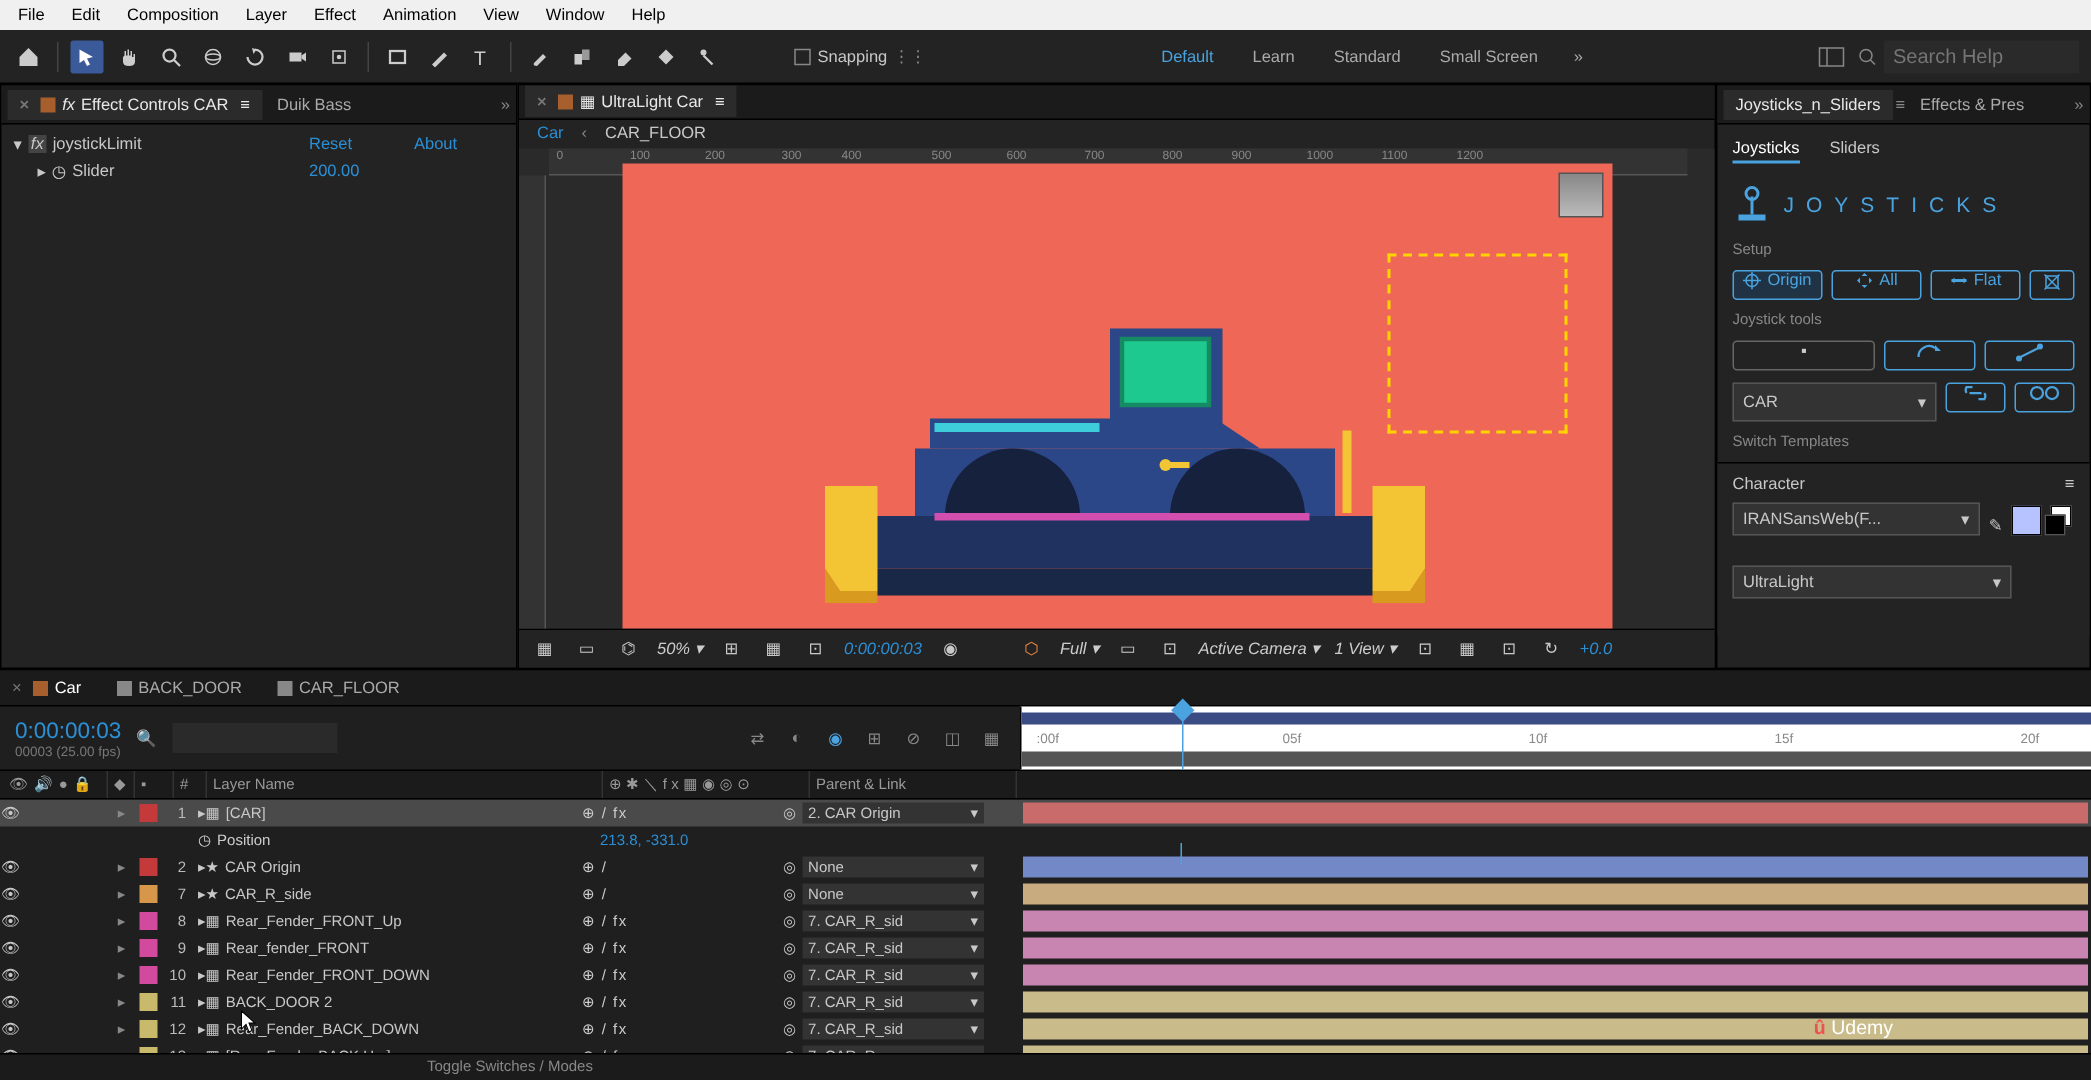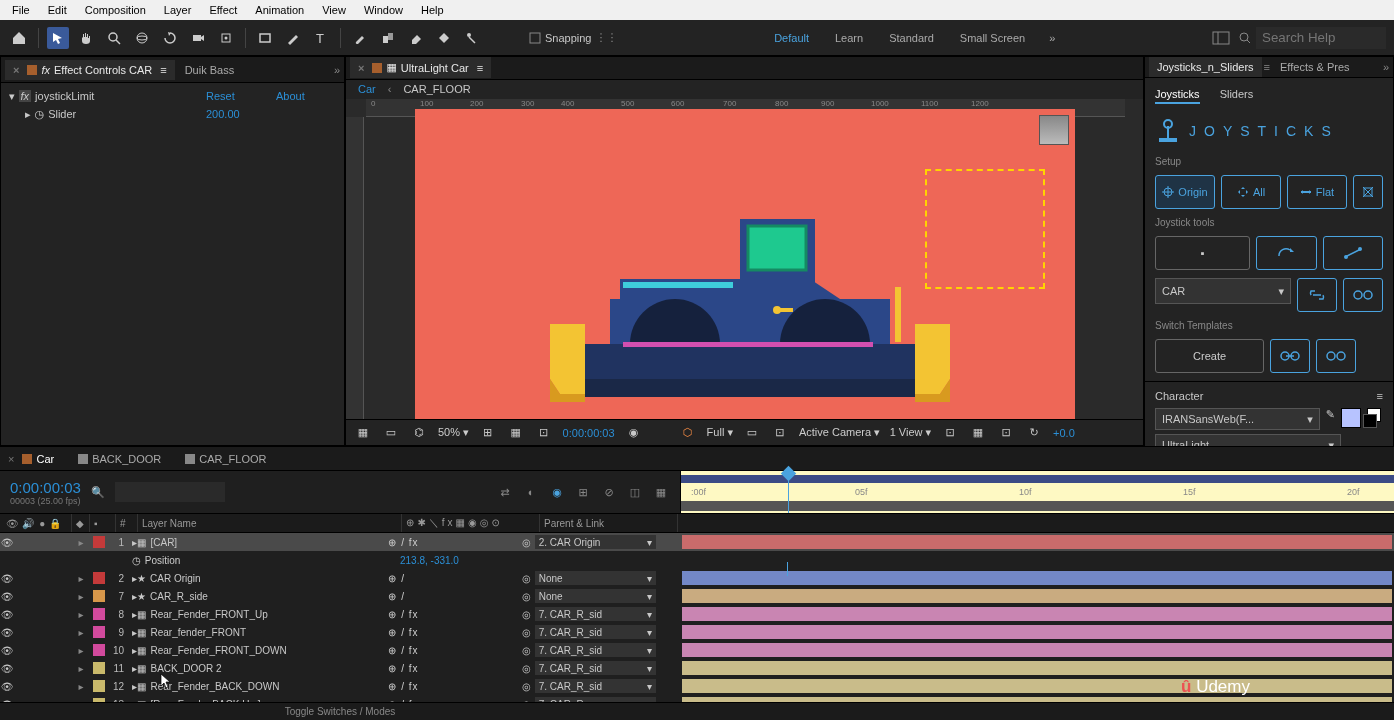--- a/index.html
+++ b/index.html
@@ -38,52 +38,52 @@
 .breadcrumb .cur { color:#2b8fd6;}
 .viewer { flex:1; position:relative; background:#2a2a2a; display:flex; align-items:center; justify-content:center;}
 .ruler-h { position:absolute; top:0; left:20px; right:18px; height:18px; background:#333; border-bottom:1px solid #555; font-size:8px; color:#888; overflow:hidden;}
 .ruler-v { position:absolute; top:18px; left:0; bottom:0; width:18px; background:#333; border-right:1px solid #555;}
 .canvas { width:660px; height:310px; background:#ee6757; position:relative; margin-top:10px;}
 .dashed-box { position:absolute; right:30px; top:60px; width:120px; height:120px; border:2px dashed #ffd400;}
 .registration { position:absolute; right:6px; top:6px; width:30px; height:30px; background:linear-gradient(#888,#bbb); border:1px solid #555;}
 .car { position:absolute; left:135px; top:75px; width:400px; height:230px;}
 .viewer-ctrl { height:26px; background:#232323; border-top:1px solid #000; display:flex; align-items:center; padding:0 8px; gap:10px; font-size:11px;}
 .viewer-ctrl .ico { width:18px; text-align:center;}
-.viewer-ctrl .txt { color:#ccc;}
+.viewer-ctrl .txt { color:#ccc;font-style:italic;}
 
 .right .panel-body { padding:8px 10px; display:flex; flex-direction:column; gap:8px;}
 .right .subtabs { display:flex; gap:20px; padding:2px 0;}
 .right .subtabs span.active { color:#fff; border-bottom:2px solid #4aa3df; padding-bottom:2px;}
 .right .logo { color:#4aa3df; letter-spacing:8px; font-size:14px; display:flex; align-items:center; gap:8px; padding:4px 0;}
 .right .btnrow { display:flex; gap:6px;}
-.right .jbtn { flex:1; height:34px; border:1px solid #4aa3df; color:#4aa3df; background:transparent; display:flex; align-items:center; justify-content:center; gap:4px; border-radius:3px; font-size:11px;}
+.right .jbtn { flex:1; height:20px; border:1px solid #4aa3df; color:#4aa3df; background:transparent; display:flex; align-items:flex-start; justify-content:center; gap:4px; border-radius:3px; font-size:11px;}
 .right .jbtn svg { display:block;}
 .right .jselect { flex:1; height:26px; background:#333; border:1px solid #555; display:flex; align-items:center; padding:0 6px; justify-content:space-between;}
 .right .section-label { color:#888; font-size:10px;}
 .right .char { background:#232323; border-top:1px solid #000; padding:6px 10px;}
 .right .char .hdr { display:flex; justify-content:space-between; padding:2px 0 6px 0;}
-.right .char .row { display:flex; gap:6px; align-items:flex-start; margin-bottom:4px;}
+.right .char .row { display:flex; gap:6px; align-items:flex-end; margin-bottom:20px;}
 .right .char .sel { flex:1; background:#333; border:1px solid #555; height:22px; display:flex; align-items:center; padding:0 6px; justify-content:space-between;}
 .right .char .swatch { width:20px; height:20px; background:#b7c3ff; border:1px solid #000;}
 .right .char .swatch2 { width:14px; height:14px; background:#fff; border:1px solid #000;}
 .right .char .swatch3 { width:14px; height:14px; background:#000; border:1px solid #555; margin-left:-4px; margin-top:6px;}
 
 .timeline-wrap { position:absolute; left:0; right:0; top:446px; bottom:0; display:flex; flex-direction:column; background:#1f1f1f; border-top:1px solid #000;}
 .t-tabs { height:24px; display:flex; align-items:center; padding:0 8px; gap:24px; background:#1b1b1b; border-bottom:1px solid #000;}
 .t-tabs .ttab { display:flex; align-items:center; gap:4px; color:#aaa;}
 .t-tabs .ttab.active { color:#fff;}
 .t-header { height:42px; display:flex;}
 .t-header .left-h { width:680px; display:flex; align-items:center; padding:0 10px; gap:10px;}
 .t-header .timecode { color:#2b8fd6; font-size:15px;}
 .t-header .fps { color:#777; font-size:9px;}
 .t-header .search-t { background:#2a2a2a; border:none; color:#ccc; height:20px; padding:0 4px; width:110px;}
 .t-header .tl-icons { margin-left:auto; display:flex; gap:8px;}
 .t-header .tl-icons .i { width:18px; height:18px; color:#888; display:flex; align-items:center; justify-content:center;}
 .t-header .right-h { flex:1; position:relative; background:#232323;}
-.time-ruler { height:100%; position:relative; background:#fef9c3; border-left:1px solid #000;}
+.time-ruler { height:100%; position:relative; background:#ffffff; border-left:1px solid #000;}
 .time-ruler .bar { position:absolute; top:4px; left:0; right:0; height:8px; background:#3b4b84;}
 .time-ruler .ticks { position:absolute; top:16px; left:0; right:0; height:20px; color:#888; font-size:9px;}
 .time-ruler .tick { position:absolute; top:0;}
 .time-ruler .work { position:absolute; top:30px; left:0; right:0; height:10px; background:#555;}
 .playhead { position:absolute; top:0; bottom:0; width:1px; background:#4aa3df; left:107px;}
 .playhead .handle { position:absolute; top:-3px; left:-5px; width:11px; height:11px; background:#4aa3df; transform:rotate(45deg);}
 
 .t-cols { height:20px; display:flex; background:#1b1b1b; border-top:1px solid #000; border-bottom:1px solid #000; font-size:10px; color:#999;}
 .t-cols .c { display:flex; align-items:center; padding:0 4px; border-right:1px solid #333;}
 .t-cols .c1{width:72px;} .t-cols .c2{width:18px;} .t-cols .c3{width:26px;} .t-cols .c4{width:22px;} .t-cols .c5{width:264px;} .t-cols .c6{width:138px;} .t-cols .c7{width:138px;}
@@ -104,21 +104,21 @@
 .layer-row.sel { background:#4a4a4a;}
 .prop-row { height:18px; display:flex; align-items:center; font-size:10px;}
 .prop-row .left-l { width:680px; display:flex; align-items:center;}
 .prop-row .pad { width:132px;}
 .prop-row .pname { width:268px; color:#ccc; display:flex; align-items:center; gap:4px;}
 .prop-row .pval { width:140px; color:#2b8fd6;}
 .cursor-img { position:absolute; left:160px; top:140px; width:12px; height:16px; pointer-events:none;}
 .t-footer { height:18px; display:flex; align-items:center; background:#1b1b1b; border-top:1px solid #000; font-size:10px; color:#888;}
 .t-footer .leftf { width:680px; display:flex; justify-content:center;}
 .t-footer .rightf { flex:1; position:relative;}
-.udemy { position:absolute; right:144px; top:-35px; color:#fff; font-size:17px;}
+.udemy { position:absolute; right:132px; top:-35px; color:#fff; font-size:13px;}
 </style>
 </head>
 <body>
 
 <div class="menubar">
   <span>File</span>
   <span>Edit</span>
   <span>Composition</span>
   <span>Layer</span>
   <span>Effect</span>
@@ -453,36 +453,20 @@
             </svg>
           </button>
         <button class="jbtn" style="flex:0 0 40px">
             <svg width="22" height="12">
               <circle cx="6" cy="6" r="4" stroke="#4aa3df" fill="none" stroke-width="1.5"></circle>
               <circle cx="16" cy="6" r="4" stroke="#4aa3df" fill="none" stroke-width="1.5"></circle>
             </svg>
           </button>
       </div>
       <div class="section-label">Switch Templates</div>
-      <div class="btnrow">
-        <button class="jbtn" style="border-color:#666;color:#ccc;flex:0.8">Create</button>
-        <button class="jbtn" style="flex:0 0 40px">
-            <svg width="22" height="12">
-              <path d="M7 6 L15 6" stroke="#4aa3df" stroke-width="1.5"></path>
-              <ellipse cx="6" cy="6" rx="4" ry="4" stroke="#4aa3df" fill="none" stroke-width="1.5"></ellipse>
-              <ellipse cx="16" cy="6" rx="4" ry="4" stroke="#4aa3df" fill="none" stroke-width="1.5"></ellipse>
-            </svg>
-          </button>
-        <button class="jbtn" style="flex:0 0 40px">
-            <svg width="22" height="12">
-              <circle cx="6" cy="6" r="4" stroke="#4aa3df" fill="none" stroke-width="1.5"></circle>
-              <circle cx="16" cy="6" r="4" stroke="#4aa3df" fill="none" stroke-width="1.5"></circle>
-            </svg>
-          </button>
-      </div>
     </div>
     <div class="char">
       <div class="hdr">
           <span>Character</span>
           <span>≡</span>
         </div>
       <div class="row">
         <div class="sel">
             <span>IRANSansWeb(F...</span>
             <span>▾</span>

